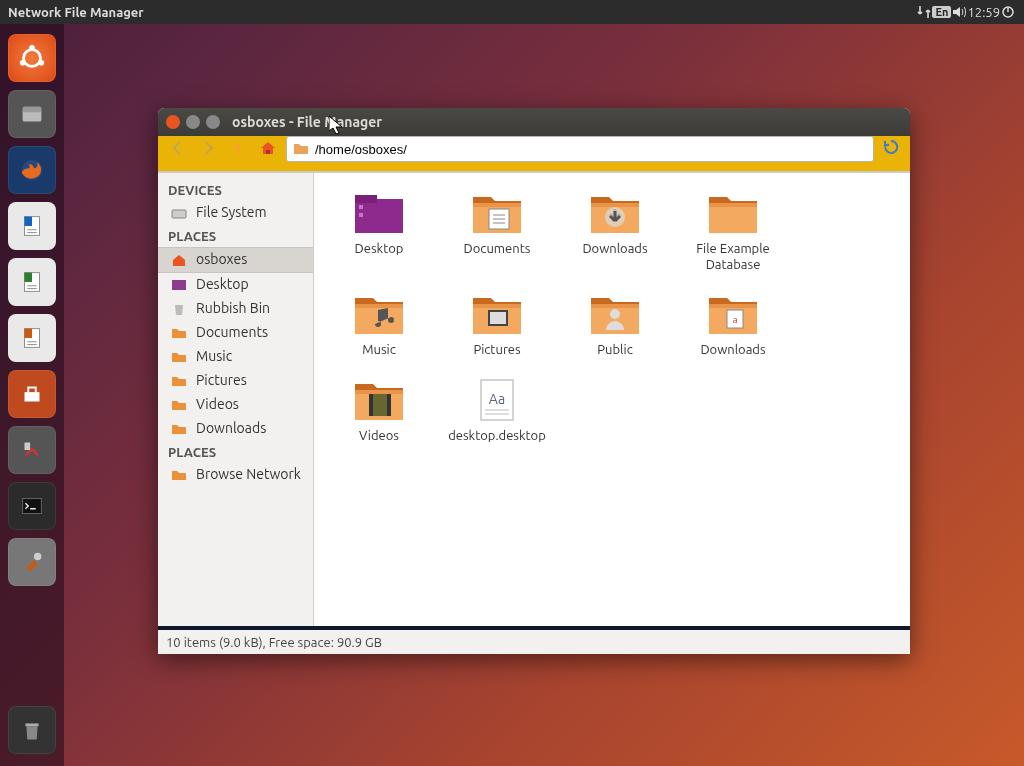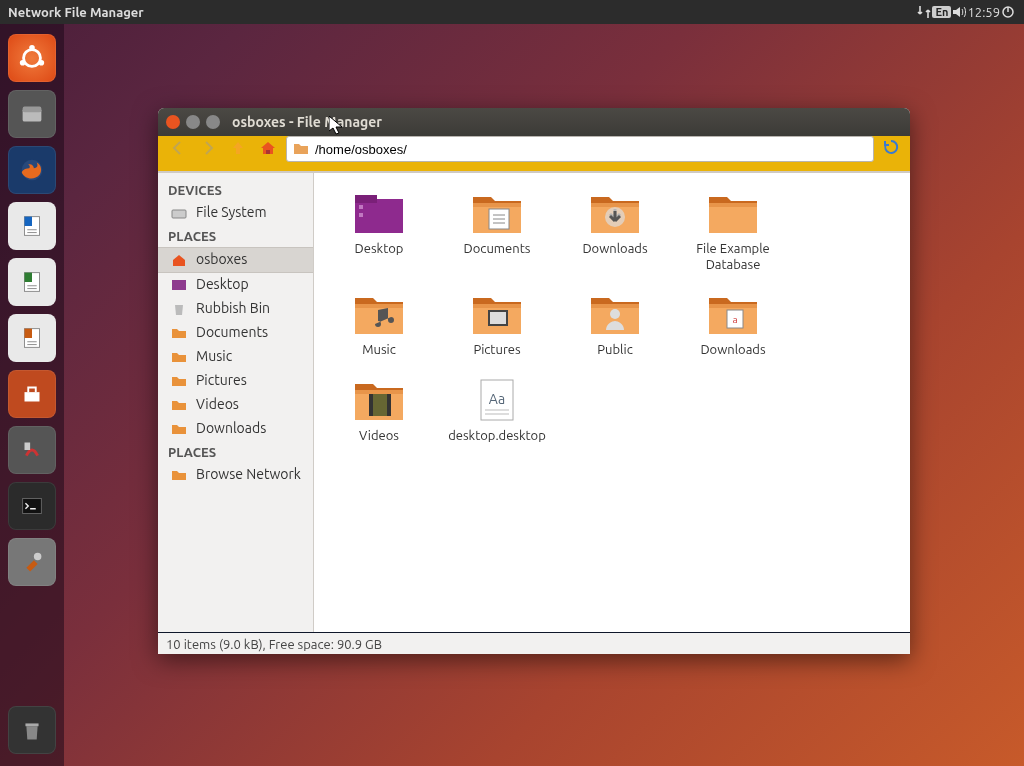--- a/index.html
+++ b/index.html
@@ -95,21 +95,21 @@
   overflow:auto;
 }
 .file-item{
   width:118px; display:flex; flex-direction:column; align-items:center;
   margin:4px 0 14px 0; text-align:center; font-size:13px; color:#333;
 }
 .file-item .ficon{ width:52px;height:48px; margin-bottom:4px;}
 .file-item .flabel{ line-height:1.2; max-width:110px;}
 
 .statusbar{
-  height:22px; background:#f2f1f0; border-top:1px solid #0f172a;
+  height:28px; background:#f2f1f0; border-top:4px solid #0f172a;
   display:flex; align-items:center; padding:0 8px; font-size:13px; color:#444;
 }
 
 .cursor{position:absolute; left:329px; top:116px; pointer-events:none;}
 </style>
 </head>
 <body>
 
 <div class="menubar">
   <span class="title">Network File Manager</span>

